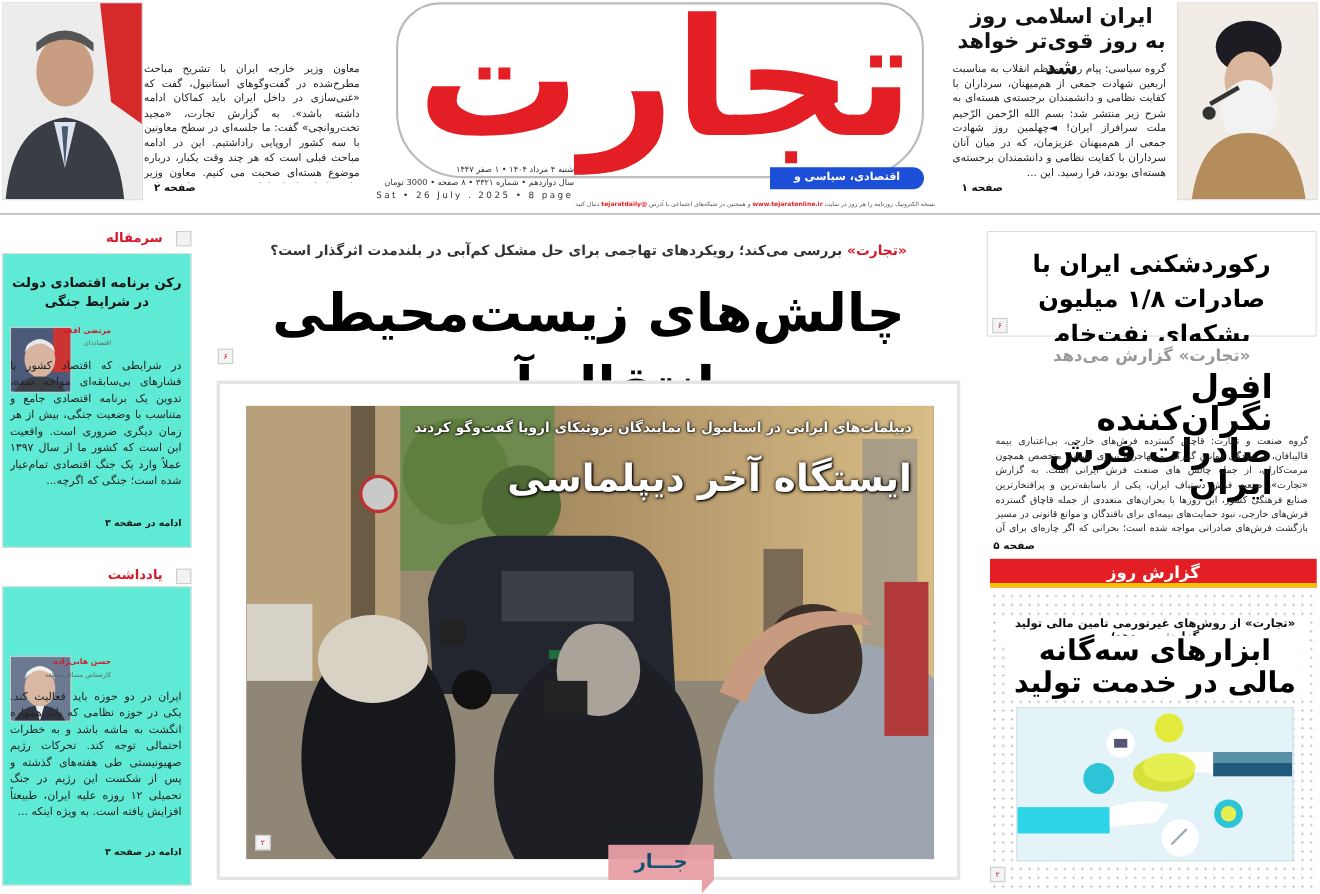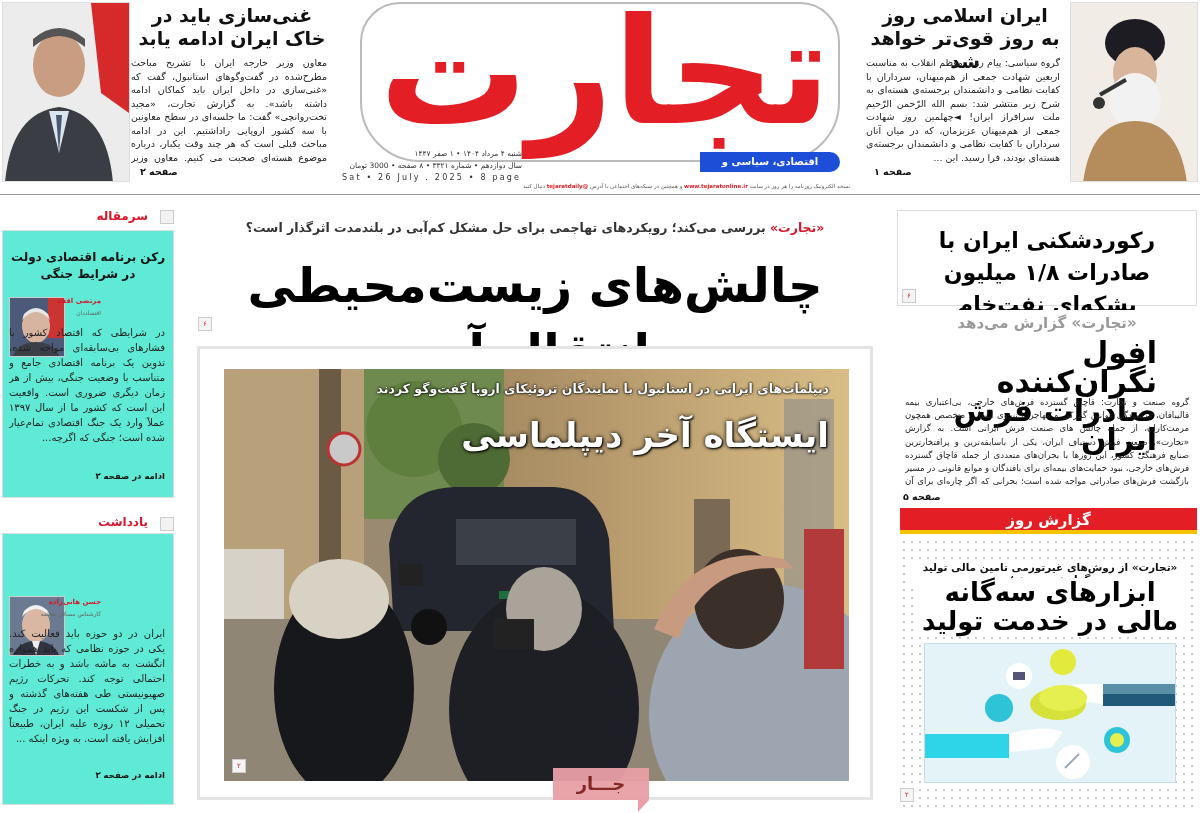--- a/index.html
+++ b/index.html
@@ -40,21 +40,21 @@
     
     .kicker { position: absolute; left: 195px; width: 680px; top: 220px; text-align: center; font-size: 12.5px; font-weight: bold; color: #333; }
     .kicker .red { color: #d6182a; }
     .headline { position: absolute; left: 200px; width: 670px; top: 252px; text-align: center; font-size: 48px; font-weight: bold; letter-spacing: -2px; line-height: 66px; color: #000; }
     .pg-sq { position: absolute; width: 14px; height: 14px; border: 1px solid #ccc; background: #f4f4f4; font-size: 7px; color: #d6182a; text-align: center; line-height: 12px; }
 
     .photo-frame { position: absolute; left: 197px; top: 346px; width: 676px; height: 454px; background: #fff; border: 3px solid #e4e4e4; }
     .photo-main { position: absolute; left: 24px; top: 20px; width: 625px; height: 412px; overflow: hidden; background: #8a7a5a; }
     .photo-kicker { position: absolute; right: 20px; top: 12px; font-size: 12.5px; font-weight: bold; color: #fff; text-shadow: 0 0 3px #000, 0 0 2px #000; white-space: nowrap; }
     .photo-title { position: absolute; right: 20px; top: 46px; font-size: 34px; font-weight: bold; color: #fff; text-shadow: 0 0 4px #000, 1px 1px 2px #000; white-space: nowrap; }
-    .jesaar { position: absolute; left: 553px; top: 768px; width: 96px; height: 32px; background: #e8a0a6; color: #7f1d1d; font-size: 18px; font-weight: bold; text-align: center; line-height: 32px; opacity: 0.95; }
+    .jesaar { position: absolute; left: 553px; top: 768px; width: 96px; height: 32px; background: #e8a0a6; color: #0c4a6e; font-size: 18px; font-weight: bold; text-align: center; line-height: 32px; opacity: 0.95; }
     .jesaar-tail { position: absolute; left: 638px; top: 800px; width: 0; height: 0; border-left: 11px solid #e8a0a6; border-bottom: 12px solid transparent; }
 
     
     .rbox { position: absolute; left: 897px; width: 300px; border: 1px solid #ddd; background: #fff; }
     .r-head { position: absolute; left: 0; right: 0; text-align: center; font-weight: bold; color: #000; }
     .r-sub { position: absolute; left: 0; right: 0; text-align: center; font-size: 15px; font-weight: bold; color: #999; }
     .r-body { position: absolute; left: 8px; right: 8px; font-size: 8.6px; line-height: 13.2px; text-align: justify; color: #222; }
 
     .report-head { position: absolute; left: 900px; top: 508px; width: 297px; height: 26px; background: #e31e24; border-bottom: 4px solid #f5c400; color: #fff; font-size: 15px; font-weight: bold; text-align: center; line-height: 24px; }
     .dotted { position: absolute; left: 900px; top: 538px; width: 297px; height: 270px; background-image: radial-gradient(#c8c8c8 1px, transparent 1.2px); background-size: 8px 8px; background-color: #fff; }
@@ -88,21 +88,20 @@
     <svg width="128" height="180" viewBox="0 0 128 180">
       <rect width="128" height="180" fill="#ececec"></rect>
       <path d="M90 0 L128 0 L128 110 L100 90 Z" fill="#d62a2a"></path>
       <ellipse cx="58" cy="62" rx="26" ry="32" fill="#c99d82"></ellipse>
       <path d="M32 44 Q58 22 84 44 L84 36 Q58 14 32 36 Z" fill="#555"></path>
       <path d="M4 180 Q10 110 58 104 Q106 110 112 180 Z" fill="#3a3d44"></path>
       <path d="M48 108 L58 150 L68 108 Z" fill="#dce4ef"></path>
       <path d="M55 112 L58 150 L61 112 Z" fill="#4a5870"></path>
     </svg>
   </div>
-  <h2 style="right:8px;top:4px;width:190px;">غنی‌سازی باید در خاک ایران ادامه یابد</h2>
   <p style="right:8px;top:56px;width:196px;height:110px;overflow:hidden;">معاون وزیر خارجه ایران با تشریح مباحث مطرح‌شده در گفت‌وگوهای استانبول، گفت که «غنی‌سازی در داخل ایران باید کماکان ادامه داشته باشد». به گزارش تجارت، «مجید تخت‌روانچی» گفت: ما جلسه‌ای در سطح معاونین با سه کشور اروپایی راداشتیم. این در ادامه مباحث قبلی است که هر چند وقت یکبار، درباره موضوع هسته‌ای صحبت می کنیم. معاون وزیر خارجه ایران با بیان اینکه «نسبت به جلسه قبلی، تجاوز ...</p>
   <span class="page-ref abs" style="left:140px;top:166px;">صفحه ۲</span>
 </div>
 
 <div class="logo-wrap">
   <div class="logo-outline"></div>
   <div class="logo-text">تجارت</div>
   <div class="tagline">اقتصادی، سیاسی و اجتماعی</div>
   <div class="dateline">
     <div>شنبه ۴ مرداد ۱۴۰۴ • ۱ صفر ۱۴۴۷</div>

